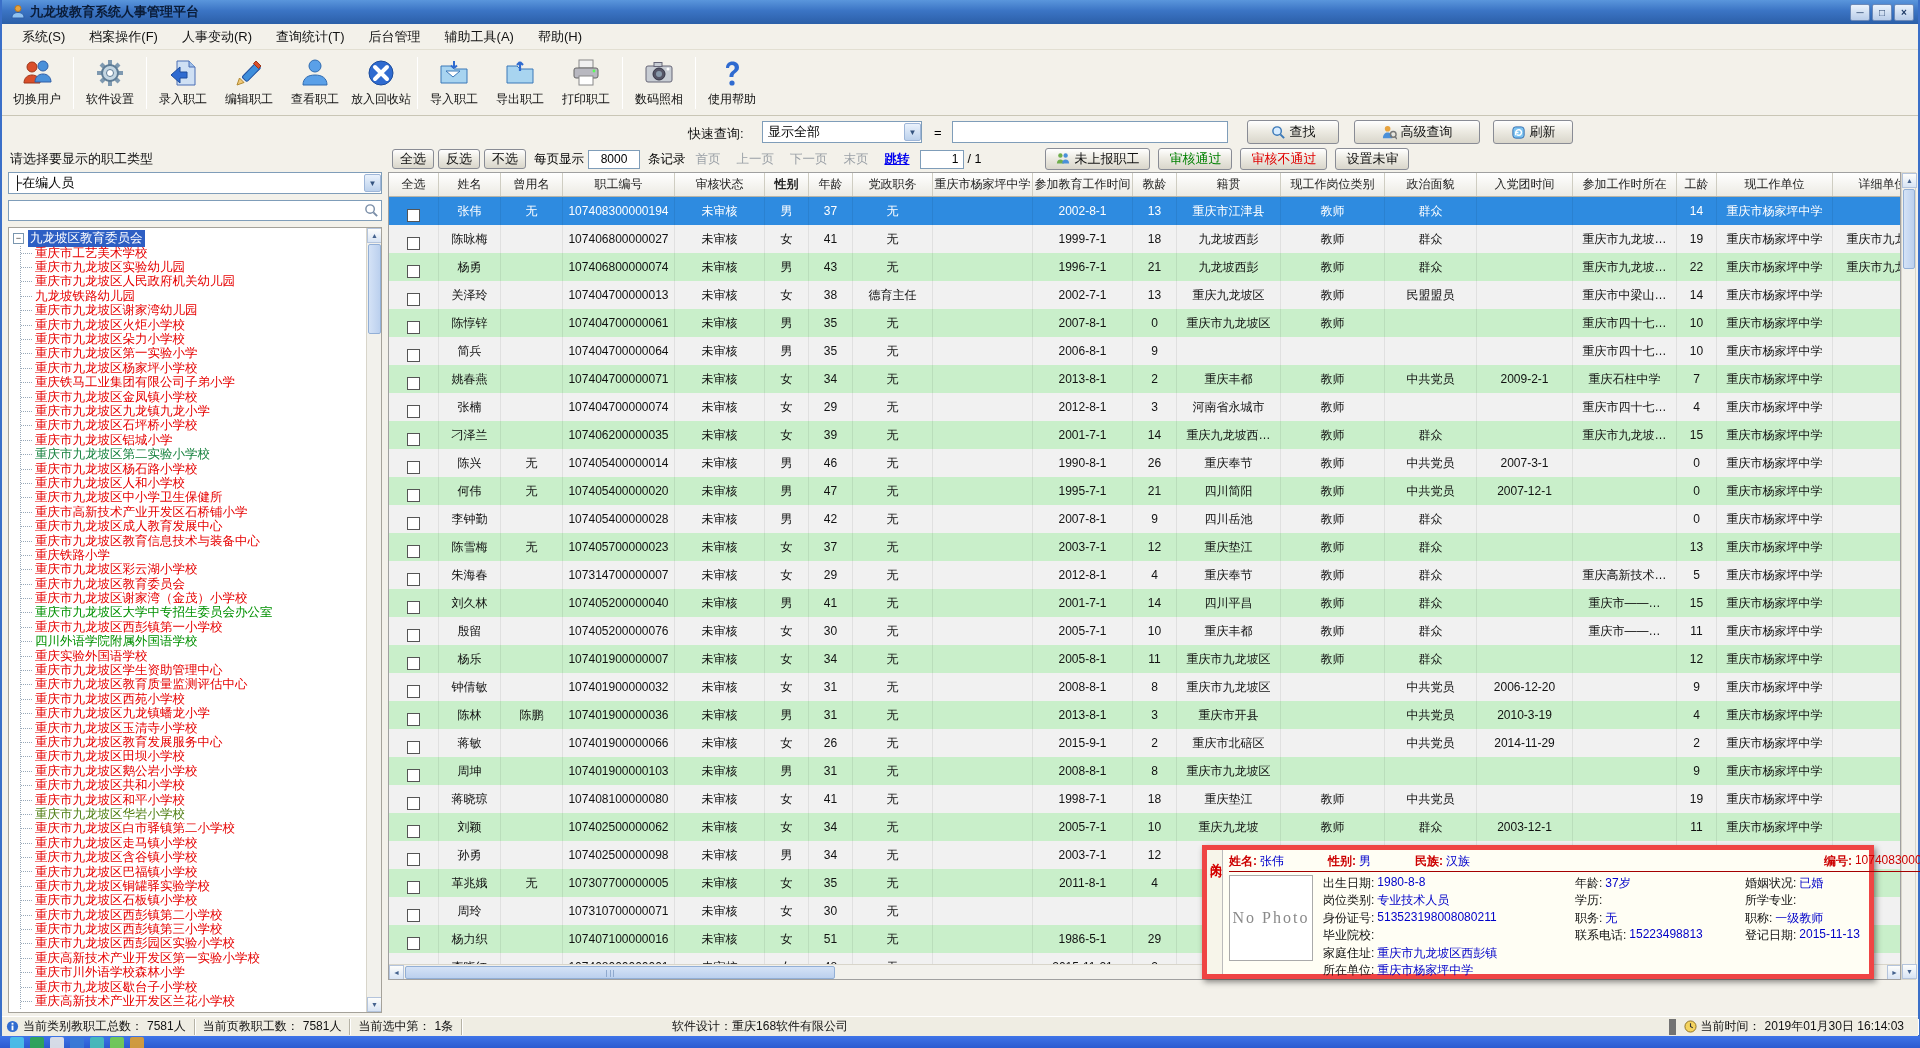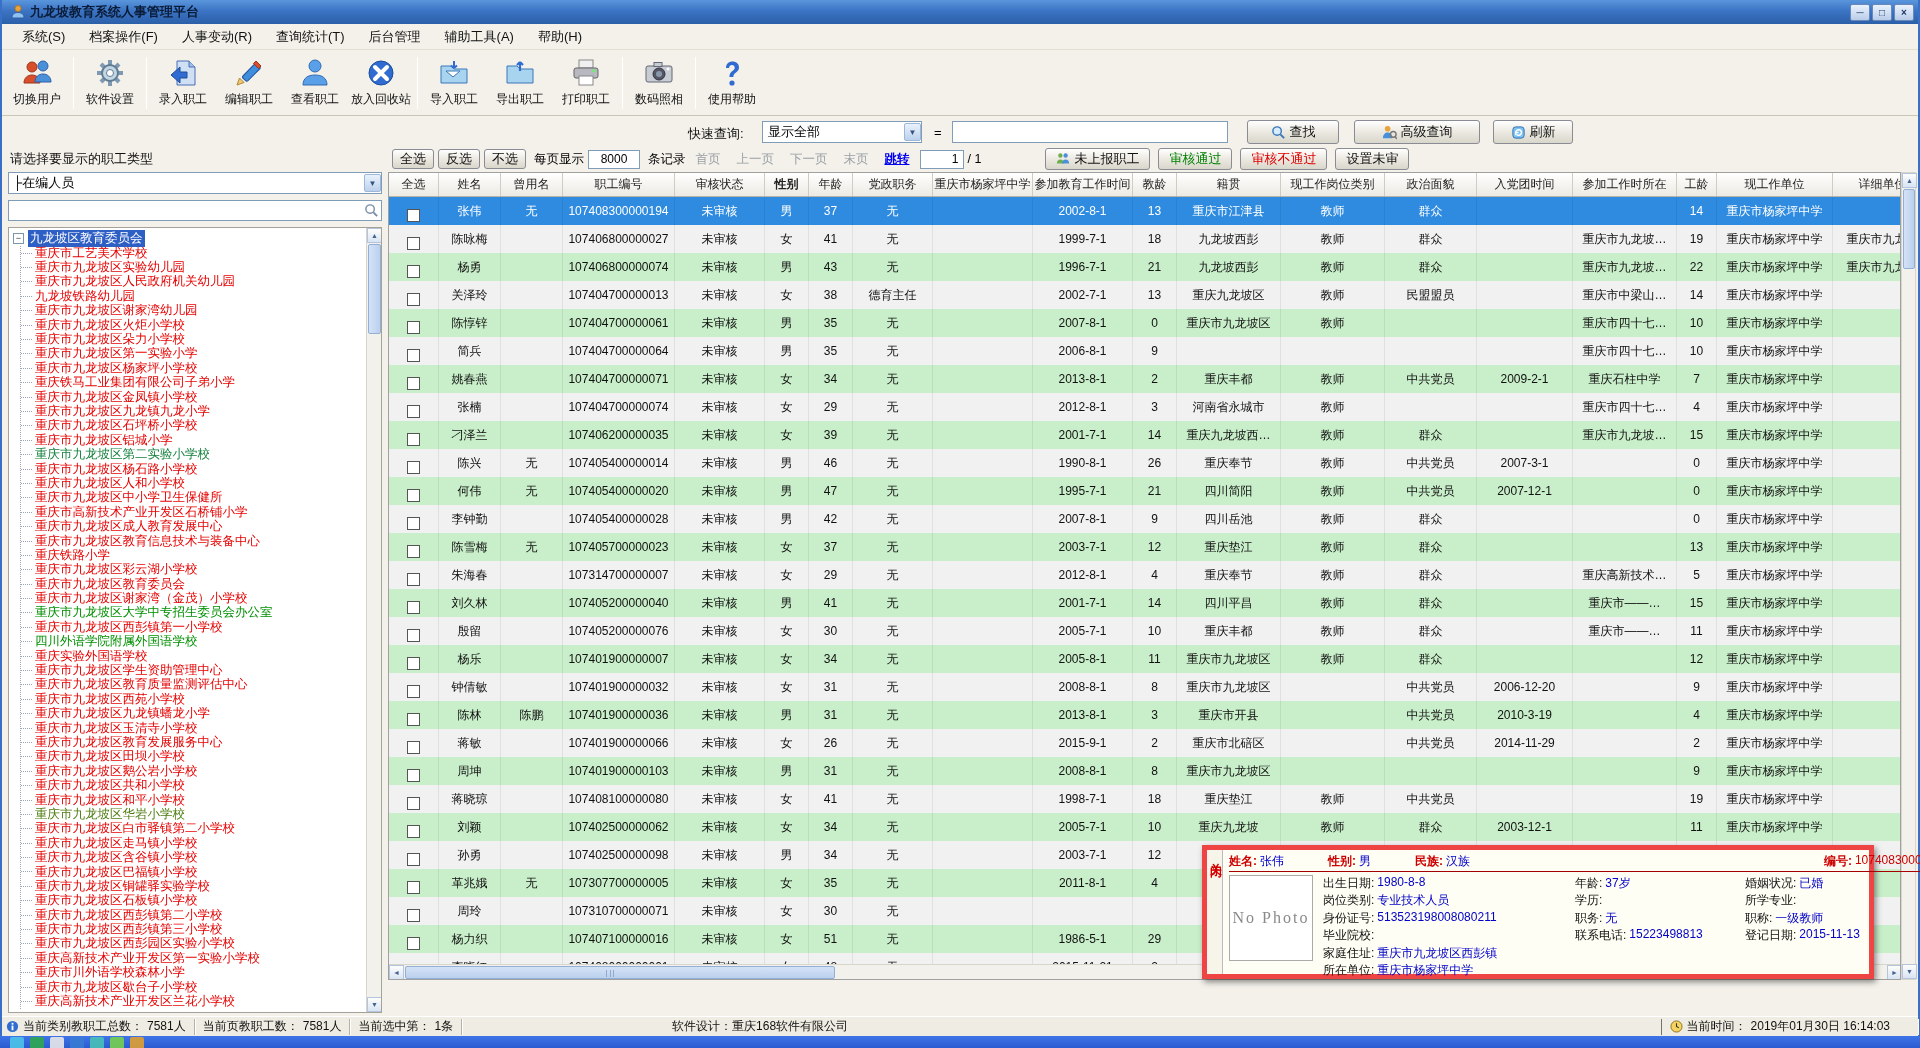--- a/index.html
+++ b/index.html
@@ -126,21 +126,21 @@
   .pf-cell .lab { color:#111; }
   .pf-cell .val { color:#0000C8; }
   .pf-c0 { width:252px; } .pf-c1 { width:170px; } .pf-c2 { width:210px; }
 
   
   .statusbar { position:absolute; left:0; top:1016px; width:100%; height:20px; background:#EFEDE3;
     border-top:1px solid #FFF; display:flex; align-items:center; font-size:12px; color:#111; }
   .sb-seg { display:flex; align-items:center; gap:4px; padding:0 8px; height:16px; border-right:1px solid #B5B2A5; box-shadow:1px 0 0 #fff; }
   .sb-seg.first { padding-left:4px; }
   .sb-vendor { margin-left:210px; }
-  .sb-time { margin-left:auto; border-right:none; border-left:1px solid #737373; padding-right:28px; }
+  .sb-time { margin-left:auto; border-right:none; border-left:7px solid #737373; padding-right:14px; }
 
   
   .taskbar { position:absolute; left:-2px; top:1036px; width:1924px; height:12px;
     background:linear-gradient(180deg,#3E74E8,#2B5BD0); display:flex; align-items:flex-start; gap:6px; padding:1px 0 0 10px; }
   .tb-sq { width:14px; height:11px; border-radius:2px 2px 0 0; opacity:.9; }
 </style>
 </head>
 <body>
 
 <div id="screen">

